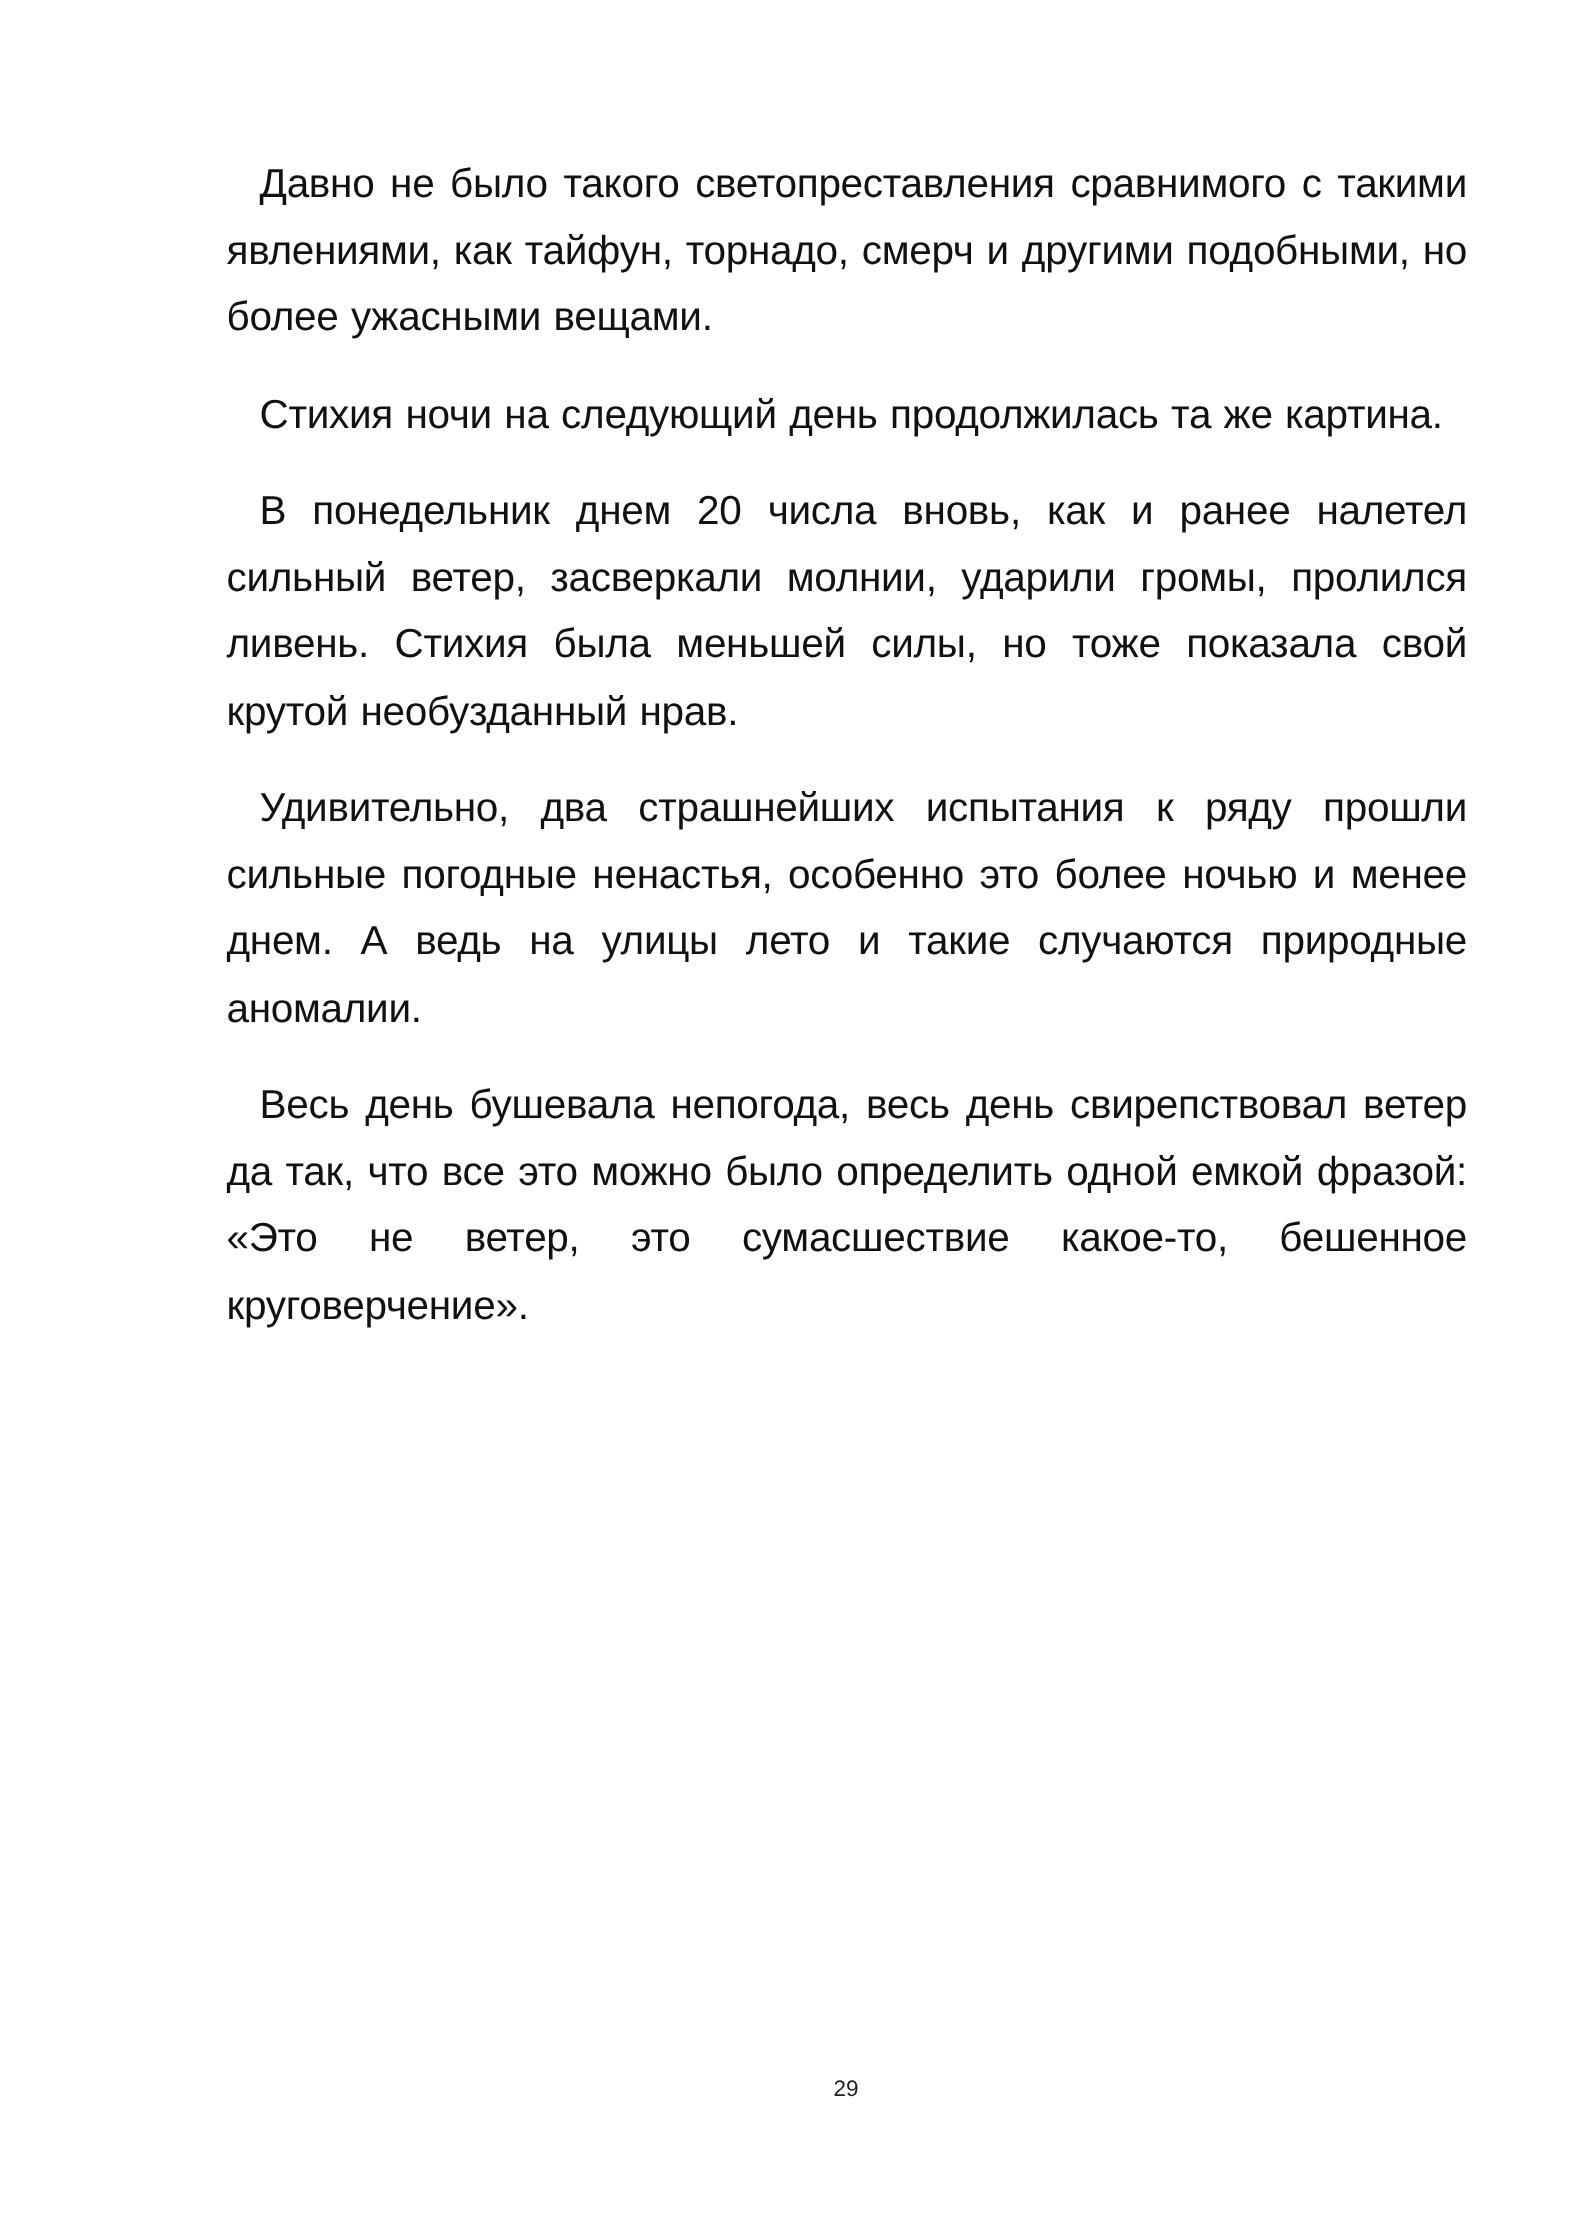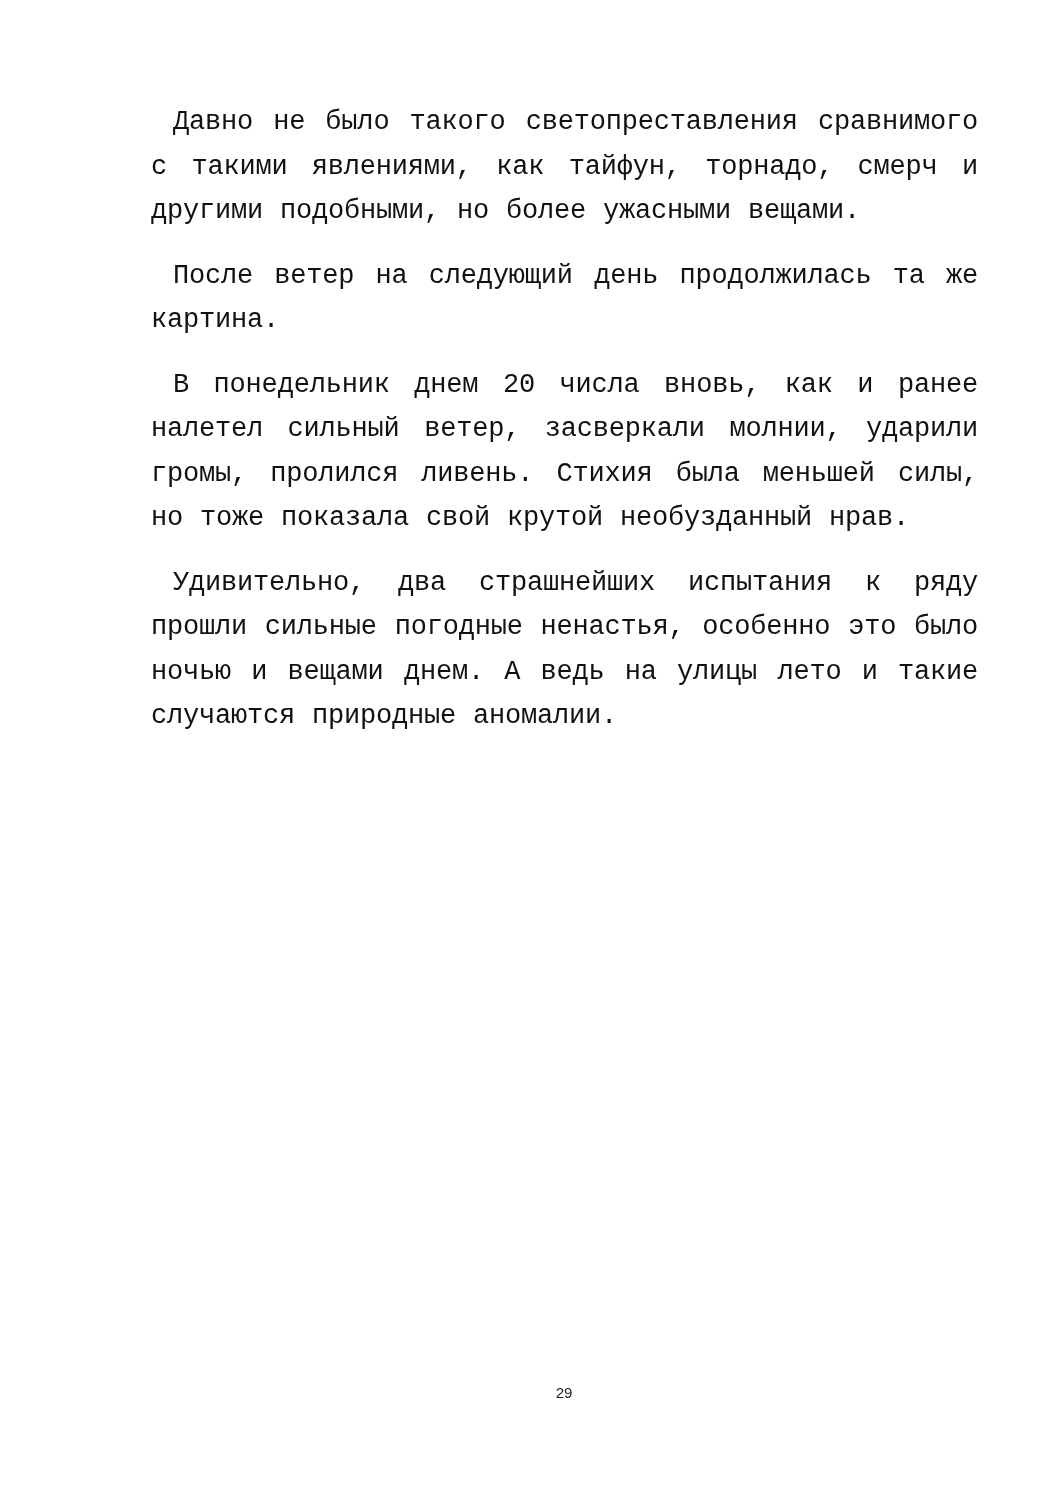--- a/index.html
+++ b/index.html
@@ -29,36 +29,36 @@
       width: 827px;
     }
     .para {
       margin: 0 0 20px 0;
       font-size: 27px;
       line-height: 44.5px;
       text-align: justify;
       text-indent: 22px;
       letter-spacing: -0.2px;
       word-spacing: 1px;
-      font-family: Liberation Mono, monospace;
     }
     .page-number {
       position: absolute;
       left: 0;
       width: 1128px;
       top: 1384px;
       text-align: center;
       font-size: 15px;
       color: #222;
     }
   </style>
 </head>
 <body>
 
 <div class="page">
   <div class="content">
     <p class="para">Давно не было такого светопреставления сравнимого с такими явлениями, как тайфун, торнадо, смерч и другими подобными, но более ужасными вещами.</p>
-    <p class="para">После ветер на следующий день продолжилась та же картина.</p>
+    <p class="para">Стихия ночи на следующий день продолжилась та же картина.</p>
     <p class="para">В понедельник днем 20 числа вновь, как и ранее налетел сильный ветер, засверкали молнии, ударили громы, пролился ливень. Стихия была меньшей силы, но тоже показала свой крутой необузданный нрав.</p>
-    <p class="para">Удивительно, два страшнейших испытания к ряду прошли сильные погодные ненастья, особенно это было ночью и вещами днем. А ведь на улицы лето и такие случаются природные аномалии.</p>
+    <p class="para">Удивительно, два страшнейших испытания к ряду прошли сильные погодные ненастья, особенно это более ночью и менее днем. А ведь на улицы лето и такие случаются природные аномалии.</p>
+    <p class="para">Весь день бушевала непогода, весь день свирепствовал ветер да так, что все это можно было определить одной емкой фразой: «Это не ветер, это сумасшествие какое-то, бешенное круговерчение».</p>
   </div>
   <div class="page-number">29</div>
 </div>
 
 </body></html>

